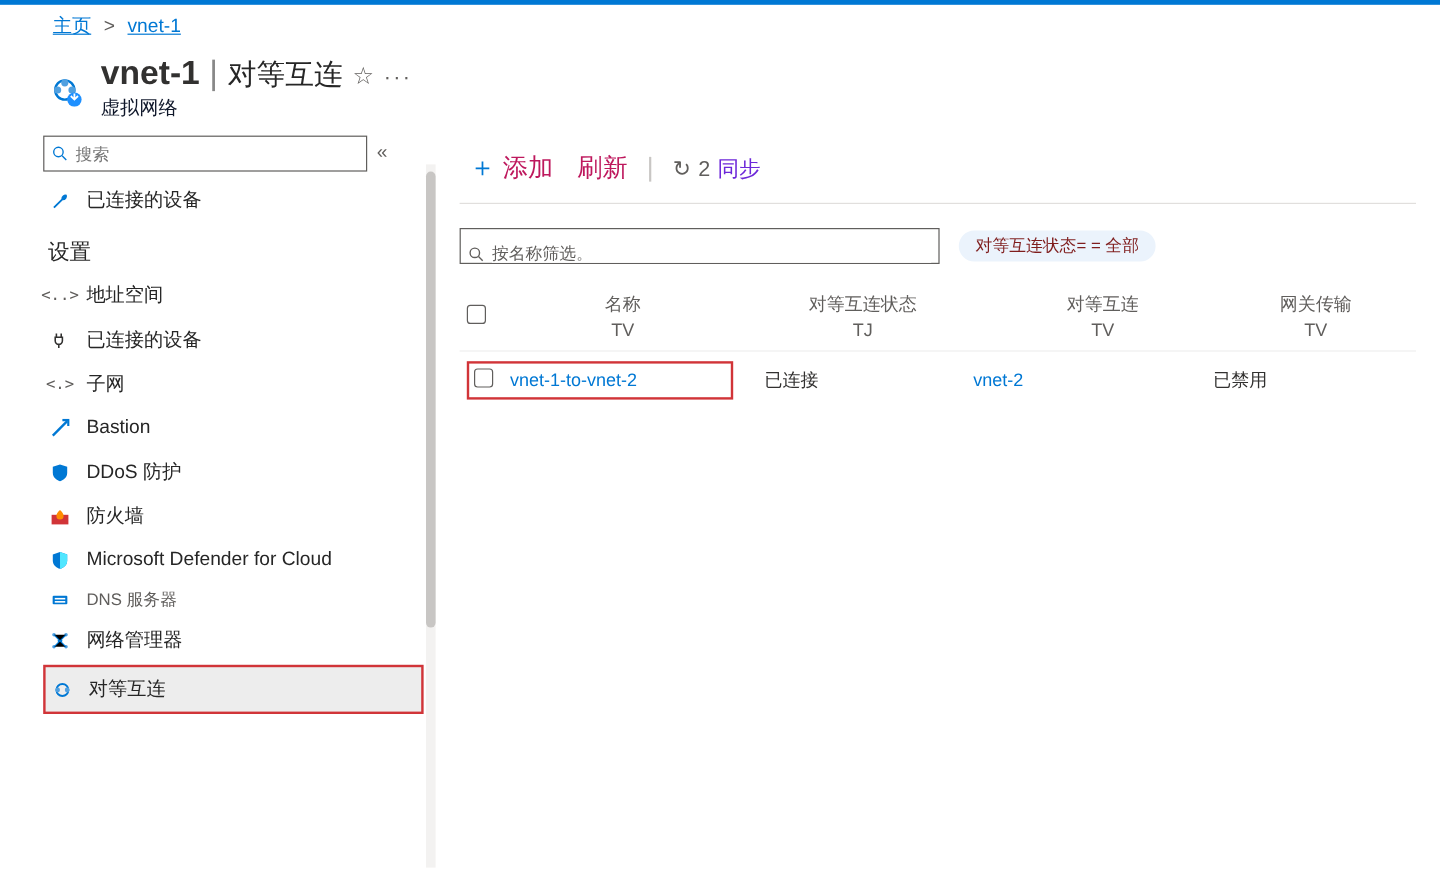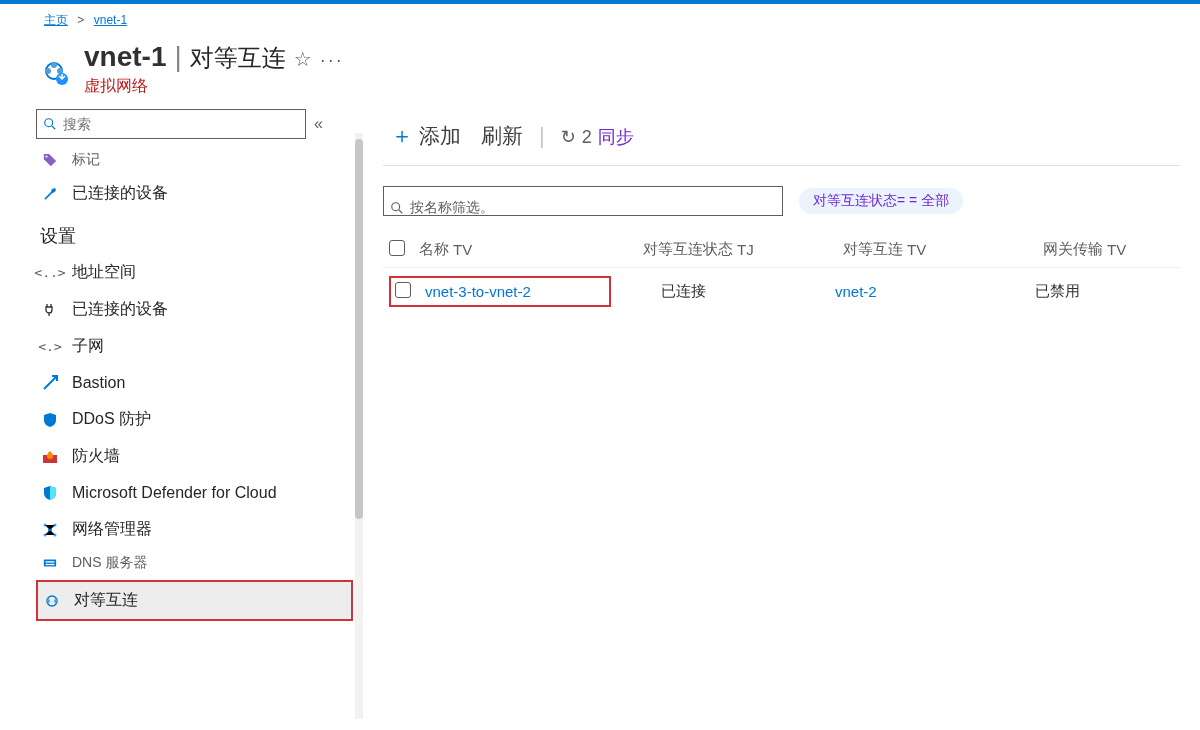--- a/index.html
+++ b/index.html
@@ -1,33 +1,33 @@
 <!DOCTYPE html>
 <html><head>
 <meta charset="utf-8">
 <style>
 * { margin: 0; padding: 0; box-sizing: border-box; font-family: "Segoe UI", "Microsoft YaHei", sans-serif; }
 body { background: #fff; color: #323130; width: 1200px; height: 730px; overflow: hidden; }
 
 .top-accent { height: 4px; background: #0078d4; }
 
-.breadcrumbs { padding: 8px 0 8px 44px; font-size: 12px; }
+.breadcrumbs { padding: 8px 0 8px 44px; font-size: 16px; }
 .breadcrumbs .link { color: #0078d4; text-decoration: underline; cursor: pointer; }
 .breadcrumbs .current { color: #0078d4; text-decoration: underline; cursor: pointer; }
 .breadcrumbs .sep { margin: 0 6px; color: #605e5c; }
 
 .header { display: flex; align-items: center; padding: 4px 0 12px 36px; gap: 12px; }
 .resource-icon { width: 36px; height: 36px; display: flex; align-items: center; justify-content: center; }
 .title-block .title-line { display: flex; align-items: baseline; gap: 8px; }
 .title-line h1 { font-size: 28px; font-weight: 600; }
 .title-line .subtitle { font-size: 24px; font-weight: 400; color: #262626; }
 .title-line .pipe { font-weight: 300; color: #888; font-size: 28px; }
 .title-line .star { font-size: 20px; color: #605e5c; cursor: pointer; }
 .title-line .more { font-size: 18px; color: #605e5c; cursor: pointer; letter-spacing: 2px; }
-.sub-label { font-size: 16px; color: #b91c1c; margin-top: 2px; }
+.sub-label { font-size: 16px; color: #0f172a; margin-top: 2px; }
 
 .body-row { display: flex; height: calc(100% - 120px); }
 
 
 .sidebar { width: 363px; padding: 0 10px 0 36px; position: relative; }
 .sidebar-scroll { position: absolute; right: 0; top: 24px; bottom: 0; width: 8px; background: #f3f2f1; }
 .sidebar-scroll .thumb { position: absolute; top: 6px; height: 380px; width: 8px; background: #c8c6c4; border-radius: 4px; }
 .search-row { display: flex; align-items: center; gap: 8px; margin-bottom: 6px; }
 .search-box { flex: 1; height: 30px; border: 1px solid #605e5c; display: flex; align-items: center; padding: 0 6px; max-width: 270px; }
 .search-box .si { color: #0078d4; margin-right: 6px; flex-shrink: 0; }
@@ -40,40 +40,40 @@
 .nav-item.highlighted { border: 2px solid #d13438; margin: 2px 0; }
 .nav-icon { width: 20px; height: 20px; display: flex; align-items: center; justify-content: center; flex-shrink: 0; }
 .sect { font-size: 18px; color: #262626; padding: 12px 4px 6px; }
 .nav-text-icon { font-family: monospace; font-size: 13px; color: #605e5c; }
 
 
 .main { flex: 1; padding: 8px 20px 0 20px; }
 .toolbar { display: flex; align-items: baseline; gap: 4px; border-bottom: 1px solid #e1dfdd; padding-bottom: 10px; margin-bottom: 20px; }
 .tb-btn { display: flex; align-items: center; gap: 6px; padding: 4px 8px; cursor: pointer; }
 .tb-btn .plus { color: #0078d4; font-size: 22px; font-weight: 300; }
-.tb-btn .label { font-size: 21px; color: #404040; }
+.tb-btn .label { font-size: 21px; color: #be185d; }
 .tb-btn .sync { color: #605e5c; font-size: 18px; }
 .tb-sep { color: #c8c6c4; font-size: 22px; margin: 0 4px; }
 
 .filter-row { display: flex; align-items: center; gap: 16px; margin-bottom: 16px; }
 .filter-box { width: 400px; height: 30px; border: 1px solid #605e5c; display: flex; align-items: flex-end; padding: 0 6px; }
 .filter-box .si { color: #605e5c; margin-right: 6px; flex-shrink: 0; }
 .filter-box input { border: none; outline: none; font-size: 14px; width: 100%; color: #605e5c; }
 .filter-box input::placeholder { color: #605e5c; }
-.pill { background: #ebf3fc; border-radius: 16px; padding: 4px 14px; font-size: 14px; color: #6d28d9; }
+.pill { background: #ebf3fc; border-radius: 16px; padding: 4px 14px; font-size: 14px; color: #7f1d1d; }
 
 .tbl { width: 100%; font-size: 15px; }
 .th-row, .td-row { display: flex; align-items: center; padding: 8px 6px; }
 .th-row { color: #605e5c; border-bottom: 1px solid #eee; }
 .col-check { width: 30px; }
 .col-name { width: 200px; }
-.col-status { width: 200px; margin-left: 24px; }
+.col-status { width: 200px; }
 .col-peer { width: 200px; }
 .col-gw { flex: 1; }
-.th-sort { display: flex; align-items: center; gap: 4px; cursor: pointer; }
+.th-sort { display: flex; align-items: center; gap: 4px; cursor: pointer; flex-direction: column; }
 .td-row .col-name a { color: #0078d4; cursor: pointer; }
 .td-row .col-peer a { color: #0078d4; cursor: pointer; }
 .chk { width: 16px; height: 16px; border: 1px solid #605e5c; border-radius: 3px; display: inline-block; }
 
 .row-highlight { border: 2px solid #d13438; display: inline-flex; align-items: center; padding: 4px 24px 4px 4px; }
 
 </style>
 </head>
 <body>
 
@@ -114,29 +114,20 @@
       <div class="search-box">
         <svg class="si" width="14" height="14" viewBox="0 0 16 16">
             <circle cx="6.5" cy="6.5" r="4.5" fill="none" stroke="#0078d4" stroke-width="1.3"></circle>
             <line x1="10" y1="10" x2="14" y2="14" stroke="#0078d4" stroke-width="1.3"></line>
           </svg>
         <input type="text" placeholder="搜索" style="">
       </div>
       <span class="collapse">«</span>
     </div>
 
-    <div class="nav-item small">
-      <span class="nav-icon">
-          <svg width="14" height="14" viewBox="0 0 16 16">
-            <path d="M1 1 h6 l8 8 -6 6 -8 -8 z" fill="#8661c5"></path>
-            <circle cx="4" cy="4" r="1.2" fill="#fff"></circle>
-          </svg>
-        </span>
-      <span>标记</span>
-    </div>
 
     <div class="nav-item">
       <span class="nav-icon">
           <svg width="18" height="18" viewBox="0 0 16 16">
             <path d="M13 3 a3 3 0 0 0 -4 3 L3 12 l1 1 6 -6 a3 3 0 0 0 3 -4 z" fill="#0078d4"></path>
           </svg>
         </span>
       <span>已连接的设备</span>
     </div>
 
@@ -191,47 +182,47 @@
     </div>
 
     <div class="nav-item">
       <span class="nav-icon">
           <svg width="16" height="16" viewBox="0 0 16 16">
             <path d="M8 1 l6 2 v5 c0 4 -3 6 -6 7 c-3 -1 -6 -3 -6 -7 v-5 z" fill="#0078d4"></path>
             <path d="M8 1 l6 2 v5 c0 4 -3 6 -6 7 z" fill="#50e6ff"></path>
           </svg>
         </span>
       <span>Microsoft Defender for Cloud</span>
+    </div>
+
+    <div class="nav-item small">
+      <span class="nav-icon">
+          <svg width="14" height="14" viewBox="0 0 16 16">
+            <rect x="1" y="4" width="14" height="8" rx="1" fill="#0078d4"></rect>
+            <rect x="3" y="6" width="10" height="1.5" fill="#fff"></rect>
+            <rect x="3" y="9" width="10" height="1.5" fill="#fff"></rect>
+          </svg>
+        </span>
+      <span>DNS 服务器</span>
     </div>
 
     <div class="nav-item">
       <span class="nav-icon">
           <svg width="16" height="16" viewBox="0 0 16 16">
             <circle cx="8" cy="8" r="2" fill="#0078d4"></circle>
             <circle cx="3" cy="3" r="1.5" fill="#50a0e0"></circle>
             <circle cx="13" cy="3" r="1.5" fill="#50a0e0"></circle>
             <circle cx="3" cy="13" r="1.5" fill="#50a0e0"></circle>
             <circle cx="13" cy="13" r="1.5" fill="#50a0e0"></circle>
             <path d="M3 3 L8 8 L13 3 M3 13 L8 8 L13 13" stroke="#0078d4" stroke-width="1"></path>
           </svg>
         </span>
       <span>网络管理器</span>
     </div>
 
-    <div class="nav-item small">
-      <span class="nav-icon">
-          <svg width="14" height="14" viewBox="0 0 16 16">
-            <rect x="1" y="4" width="14" height="8" rx="1" fill="#0078d4"></rect>
-            <rect x="3" y="6" width="10" height="1.5" fill="#fff"></rect>
-            <rect x="3" y="9" width="10" height="1.5" fill="#fff"></rect>
-          </svg>
-        </span>
-      <span>DNS 服务器</span>
-    </div>
-
     <div class="nav-item selected highlighted">
       <span class="nav-icon">
           <svg width="16" height="16" viewBox="0 0 16 16">
             <circle cx="8" cy="8" r="5" fill="none" stroke="#0078d4" stroke-width="1.5"></circle>
             <circle cx="4" cy="8" r="2" fill="#50a0e0"></circle>
             <circle cx="12" cy="8" r="2" fill="#50a0e0"></circle>
           </svg>
         </span>
       <span>对等互连</span>
     </div>
@@ -286,21 +277,21 @@
         </div>
         <div class="col-gw th-sort">
           <span>网关传输</span>
           <span><span>T</span>V</span>
         </div>
       </div>
 
       <div class="td-row">
         <div class="row-highlight">
           <div class="col-check"><span class="chk"></span></div>
-          <div class="col-name" style="width:160px"><a>vnet-3-to-vnet-2</a></div>
+          <div class="col-name" style="width:160px"><a>vnet-1-to-vnet-2</a></div>
         </div>
         <div class="col-status" style="padding-left:26px">已连接</div>
         <div class="col-peer"><a>vnet-2</a></div>
         <div class="col-gw">已禁用</div>
       </div>
     </div>
   </div>
 </div>
 
 </body></html>

